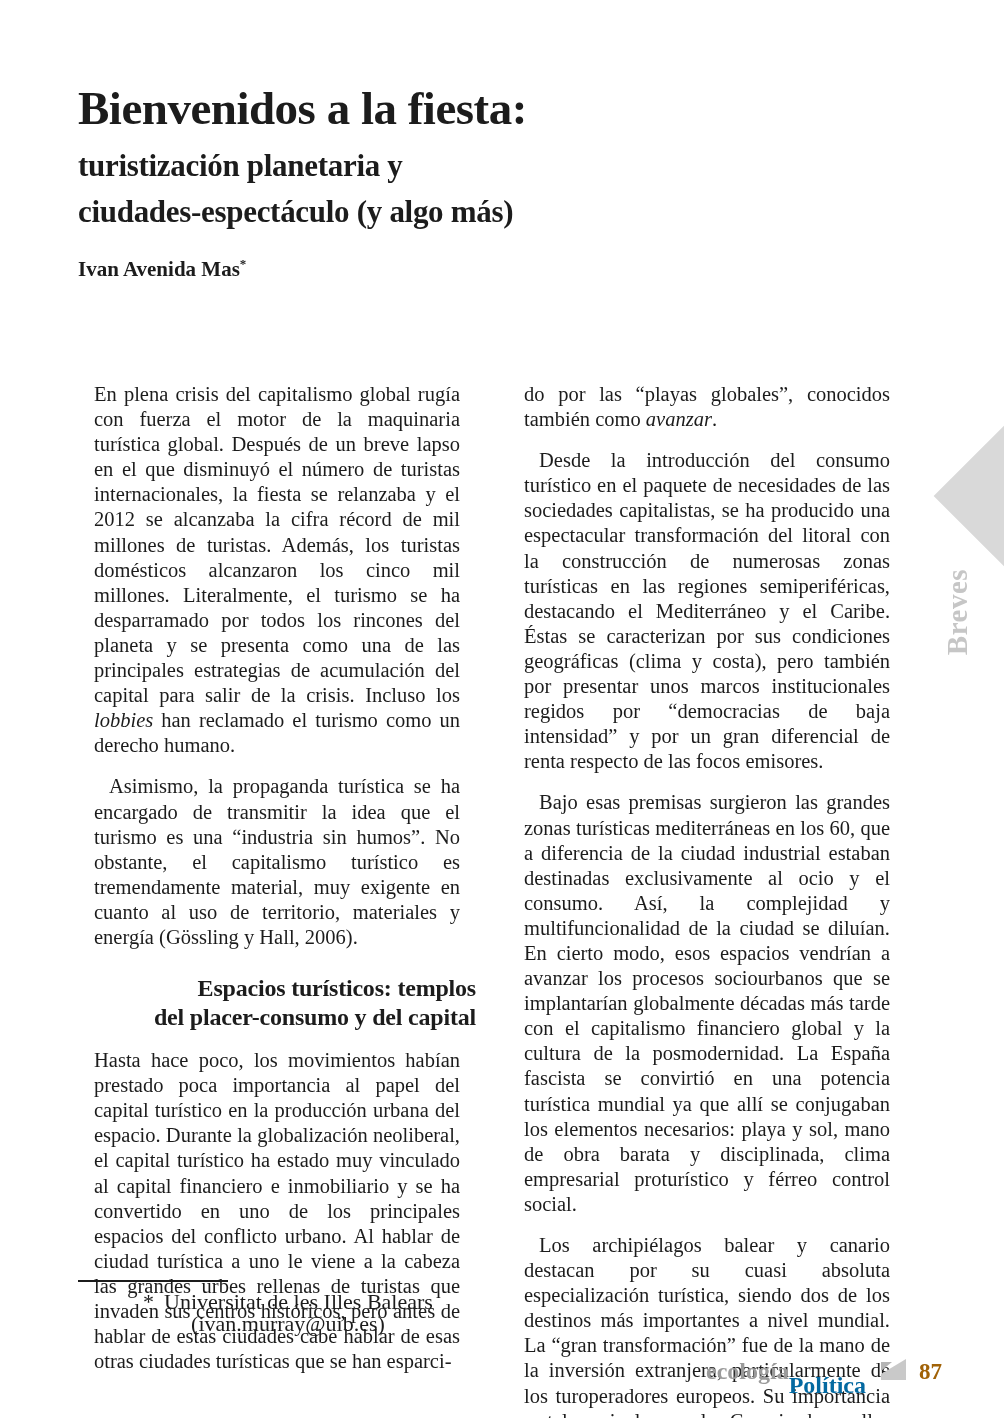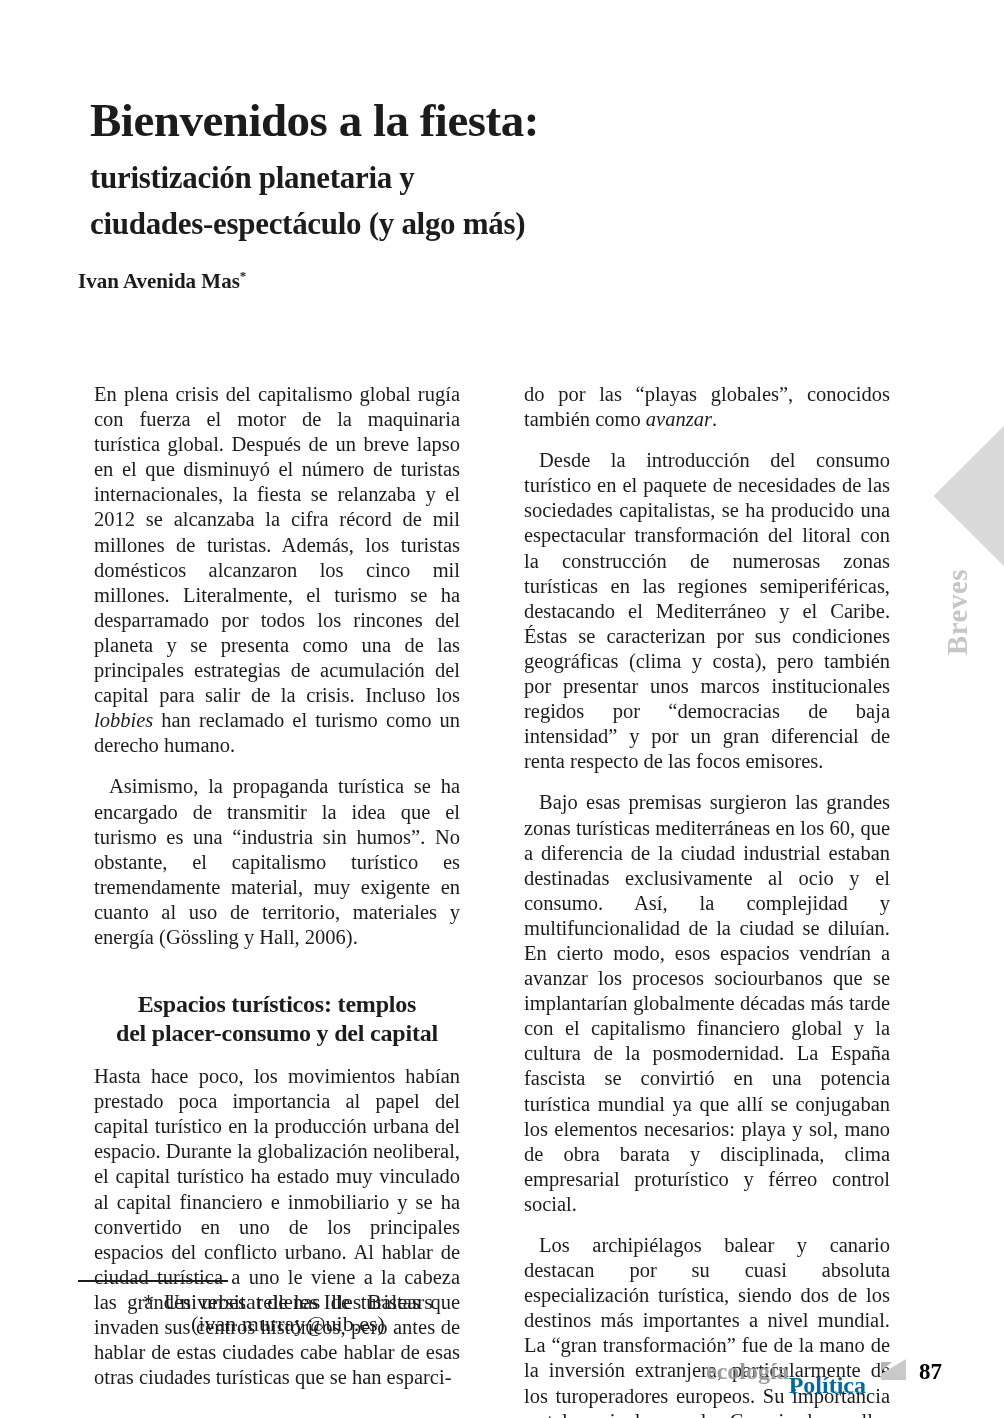--- a/index.html
+++ b/index.html
@@ -30,21 +30,21 @@
     margin-bottom: 9px;
   }
   .title-sub {
     display: block;
     font-family: "Liberation Serif", serif;
     font-weight: bold;
     font-size: 31px;
     line-height: 46px;
     letter-spacing: -0.3px;
   }
-  h1 { margin: 12px; }
+  h1 { margin: 0; }
   .author-line {
     margin-top: 21px;
     font-size: 21px;
     font-weight: bold;
   }
   .author-line sup { font-size: 13px; }
 
   
   .col {
     position: absolute;
@@ -55,26 +55,26 @@
     text-align: justify;
     color: #1c1c1c;
   }
   .col-left  { left: 78px; }
   .col-right { left: 508px; }
   .col p { margin: 16px; }
   .col p.indent { text-indent: 15px; }
   .col em { font-style: italic; }
 
   .section-heading {
-    margin: 40px 0 15px 0;
+    margin: 24px 0 15px 0;
     font-size: 24px;
     line-height: 29px;
     font-weight: bold;
     letter-spacing: -0.2px;
-    text-align: center;
+    text-align: right;
   }
   .section-heading span { display: block; }
 
   
   .footnote {
     position: absolute;
     left: 78px;
     top: 1280px;
     width: 420px;
     font-size: 22px;
@@ -121,21 +121,21 @@
     top: 1344px;
     right: 62px;
     display: flex;
     align-items: center;
     font-weight: bold;
     font-size: 24px;
   }
   .journal-gray  { color: #9b9b9b; }
   .journal-black { color: #0369a1; margin-top: 28px; }
   .journal-logo  { margin: 2px 12px 0 14px; display: inline-block; }
-  .page-number   { color: #000000; font-size: 23px; text-align: center; }
+  .page-number   { color: #a16207; font-size: 23px; text-align: center; }
 </style>
 </head>
 <body>
 
 <div class="page">
 
   <header class="article-header">
     <h1>
       <span class="title-main">Bienvenidos a la fiesta:</span>
       <span class="title-sub">turistización planetaria y</span>

